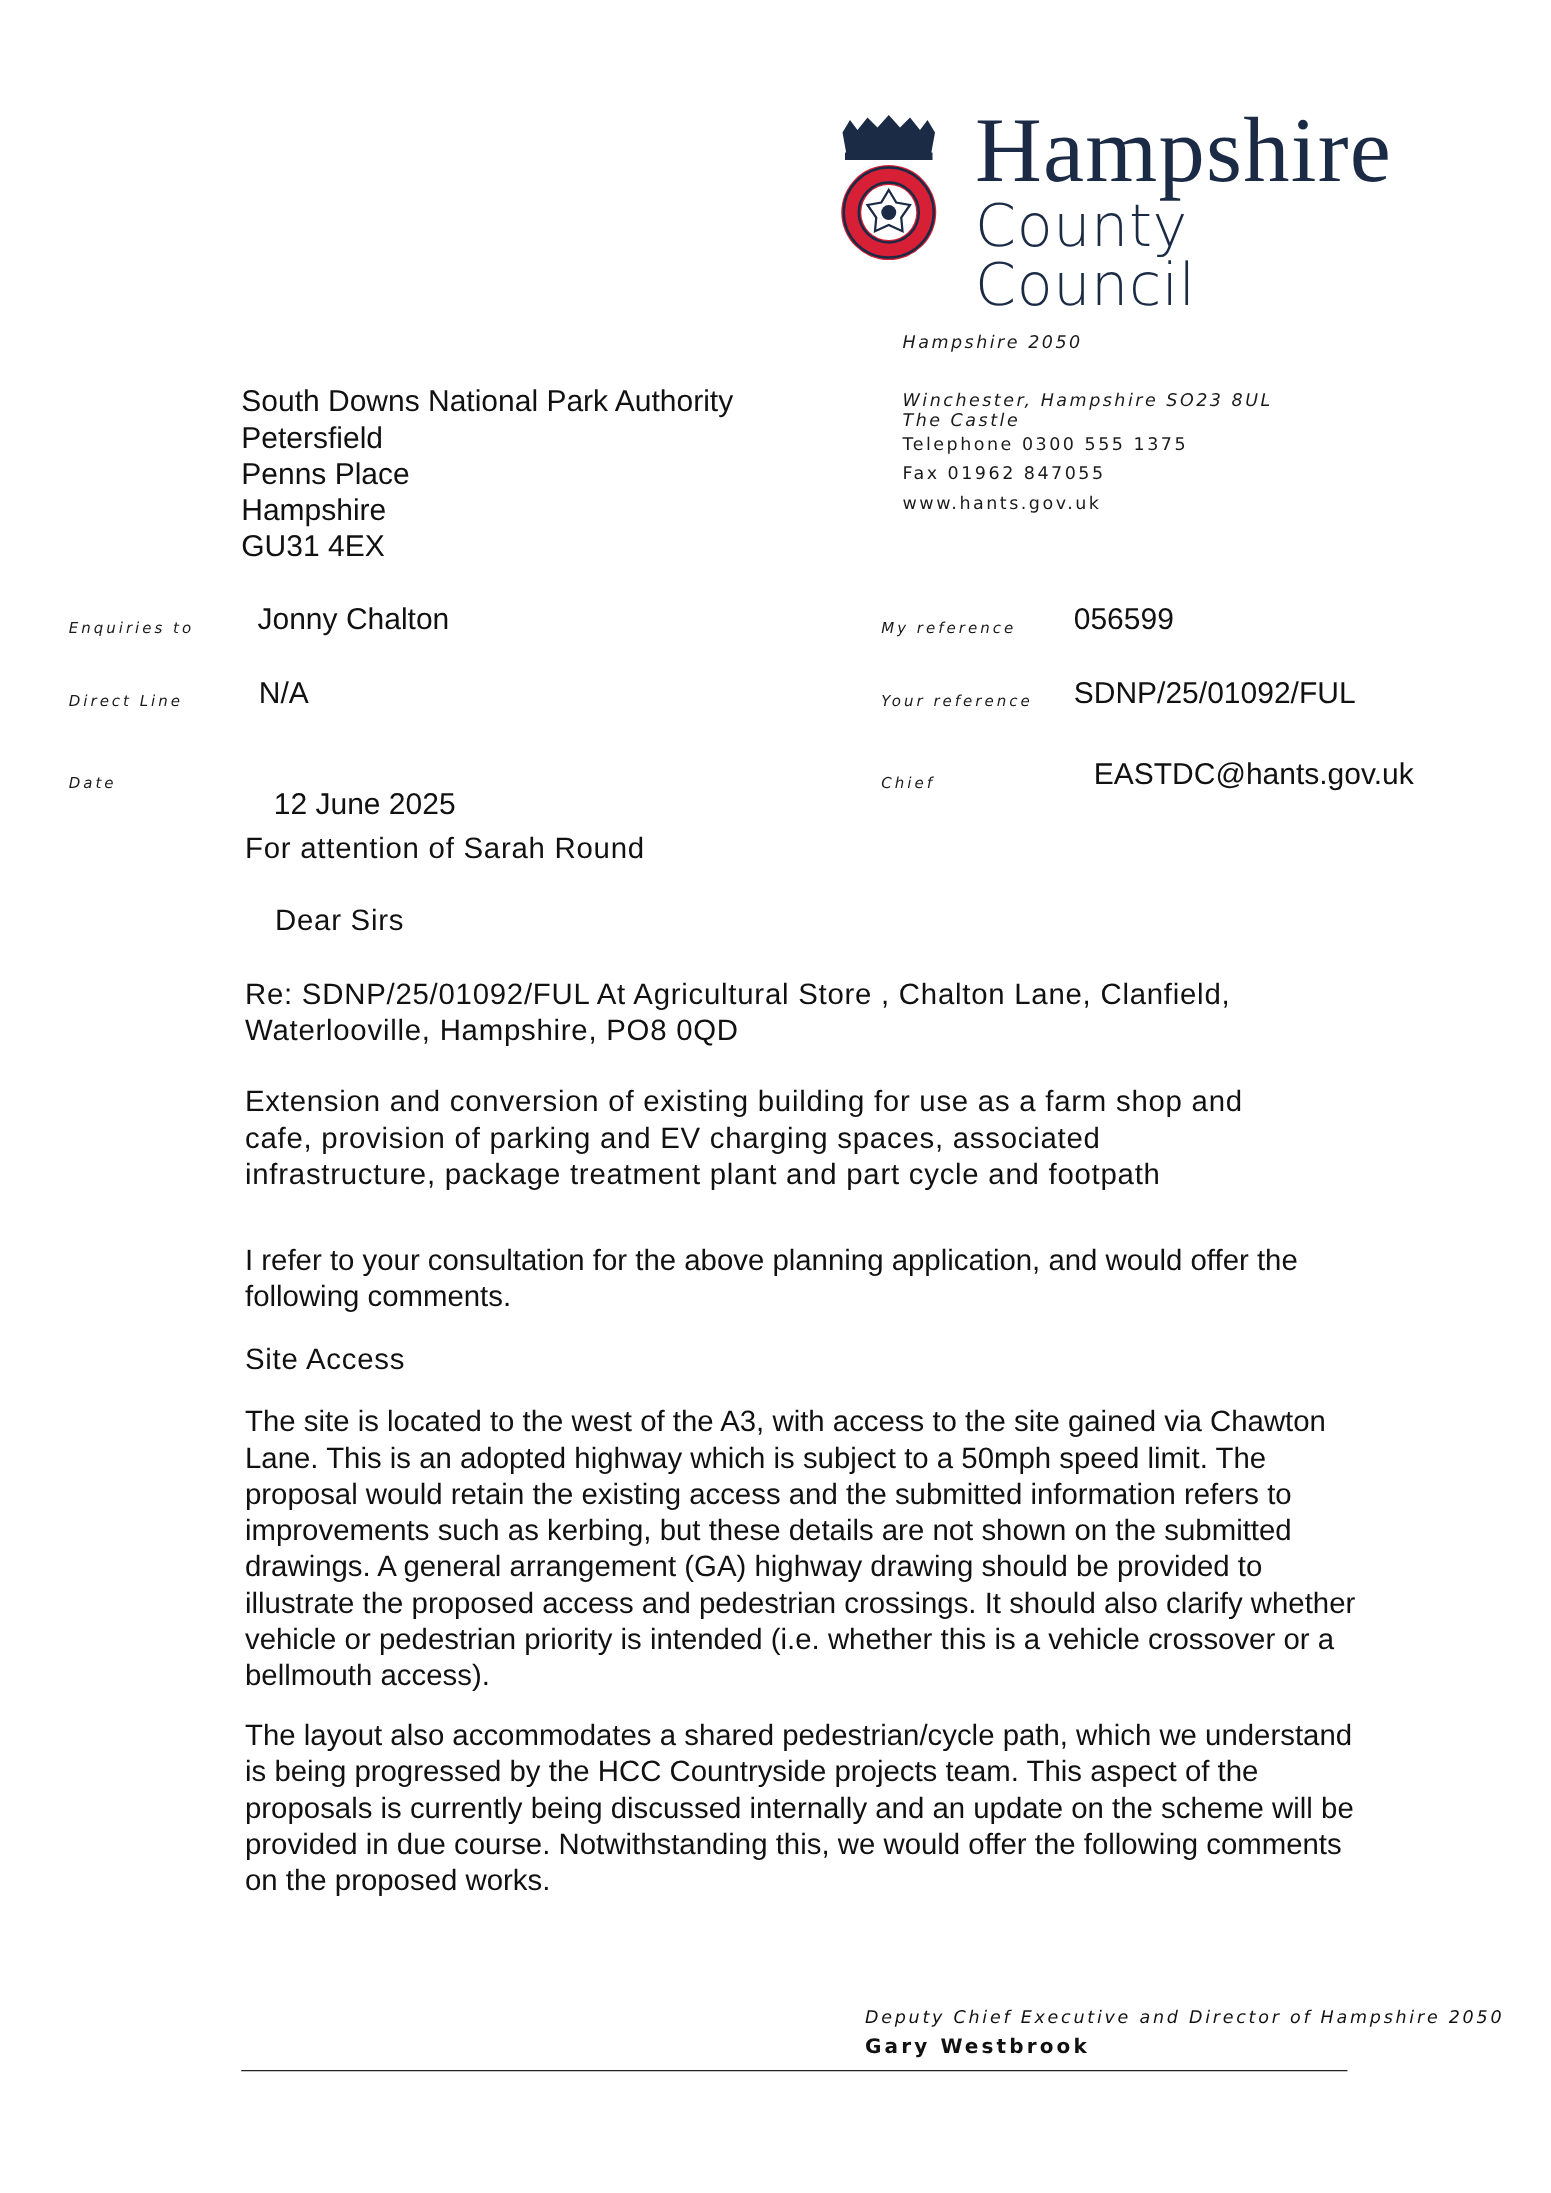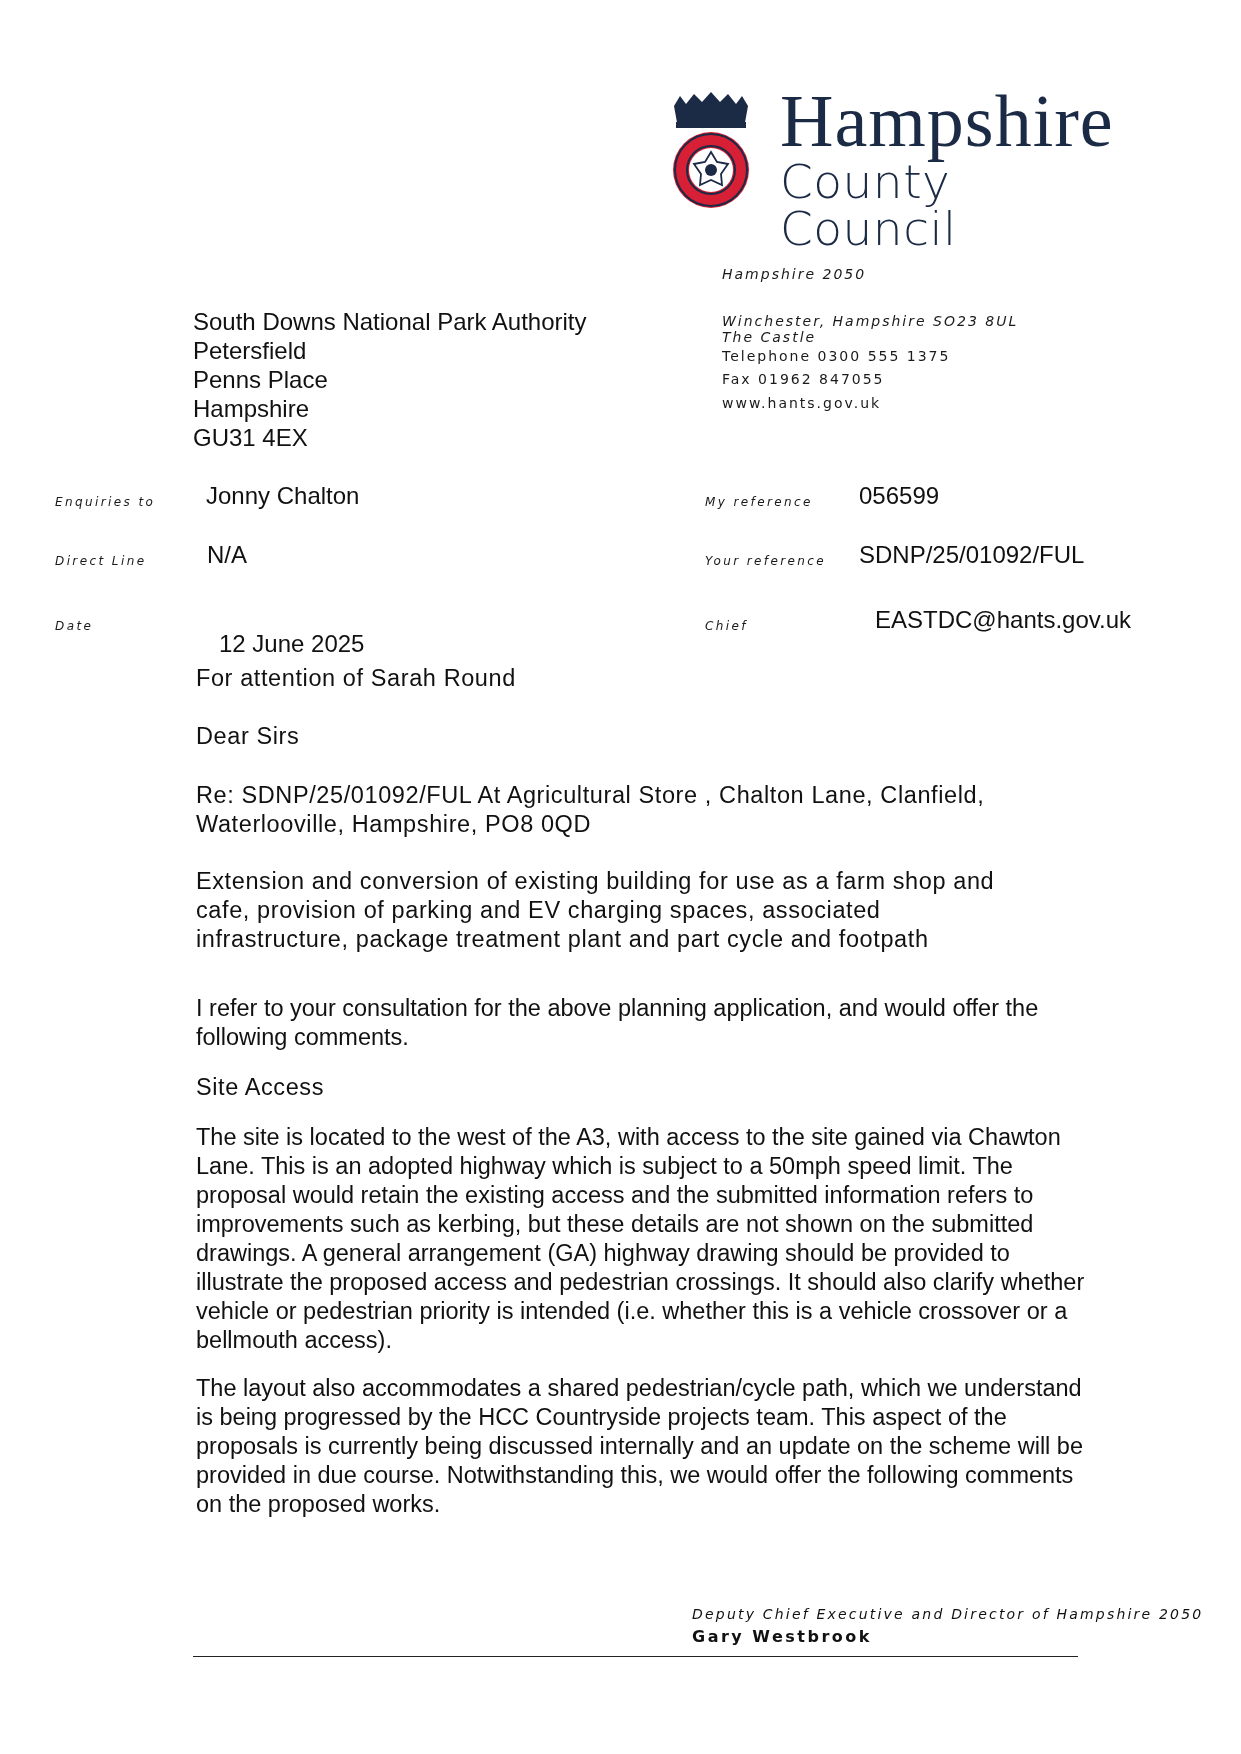--- a/index.html
+++ b/index.html
@@ -84,21 +84,21 @@
 <div class="abs val" style="left:219px; top:630px;text-align:center;">12 June 2025</div>
 
 <div class="abs lbl" style="left:705px; top:495px;">My reference</div>
 <div class="abs val" style="left:859px; top:482px;">056599</div>
 <div class="abs lbl" style="left:705px; top:554px;">Your reference</div>
 <div class="abs val" style="left:859px; top:541px;">SDNP/25/01092/FUL</div>
 <div class="abs lbl" style="left:705px; top:619px;">Chief</div>
 <div class="abs val" style="left:859px; top:606px;margin-left:16px;">EASTDC@hants.gov.uk</div>
 
 <div class="abs body-text spaced" style="top:664px;">For attention of Sarah Round</div>
-<div class="abs body-text spaced" style="top:722px;">Dear Sirs</div>
+<div class="abs body-text spaced" style="top:722px;margin-left:24px;">Dear Sirs</div>
 <div class="abs body-text spaced" style="top:781px; white-space:nowrap;">Re: SDNP/25/01092/FUL At Agricultural Store , Chalton Lane, Clanfield,</div>
 <div class="abs body-text spaced" style="top:810px;">Waterlooville, Hampshire, PO8 0QD</div>
 <div class="abs body-text spaced" style="top:867px; width:830px;">Extension and conversion of existing building for use as a farm shop and cafe, provision of parking and EV charging spaces, associated infrastructure, package treatment plant and part cycle and footpath</div>
 <div class="abs body-text" style="top:994px; width:880px;">I refer to your consultation for the above planning application, and would offer the following comments.</div>
 <div class="abs body-text spaced" style="top:1073px;">Site Access</div>
 <div class="abs body-text" style="top:1123px; width:895px;">The site is located to the west of the A3, with access to the site gained via Chawton Lane. This is an adopted highway which is subject to a 50mph speed limit. The proposal would retain the existing access and the submitted information refers to improvements such as kerbing, but these details are not shown on the submitted drawings. A general arrangement (GA) highway drawing should be provided to illustrate the proposed access and pedestrian crossings. It should also clarify whether vehicle or pedestrian priority is intended (i.e. whether this is a vehicle crossover or a bellmouth access).</div>
 <div class="abs body-text" style="top:1374px; width:895px;">The layout also accommodates a shared pedestrian/cycle path, which we understand is being progressed by the HCC Countryside projects team. This aspect of the proposals is currently being discussed internally and an update on the scheme will be provided in due course. Notwithstanding this, we would offer the following comments on the proposed works.</div>
 
 <div id="footer-title" class="abs">Deputy Chief Executive and Director of Hampshire 2050</div>
 <div id="footer-name" class="abs">Gary Westbrook</div>

